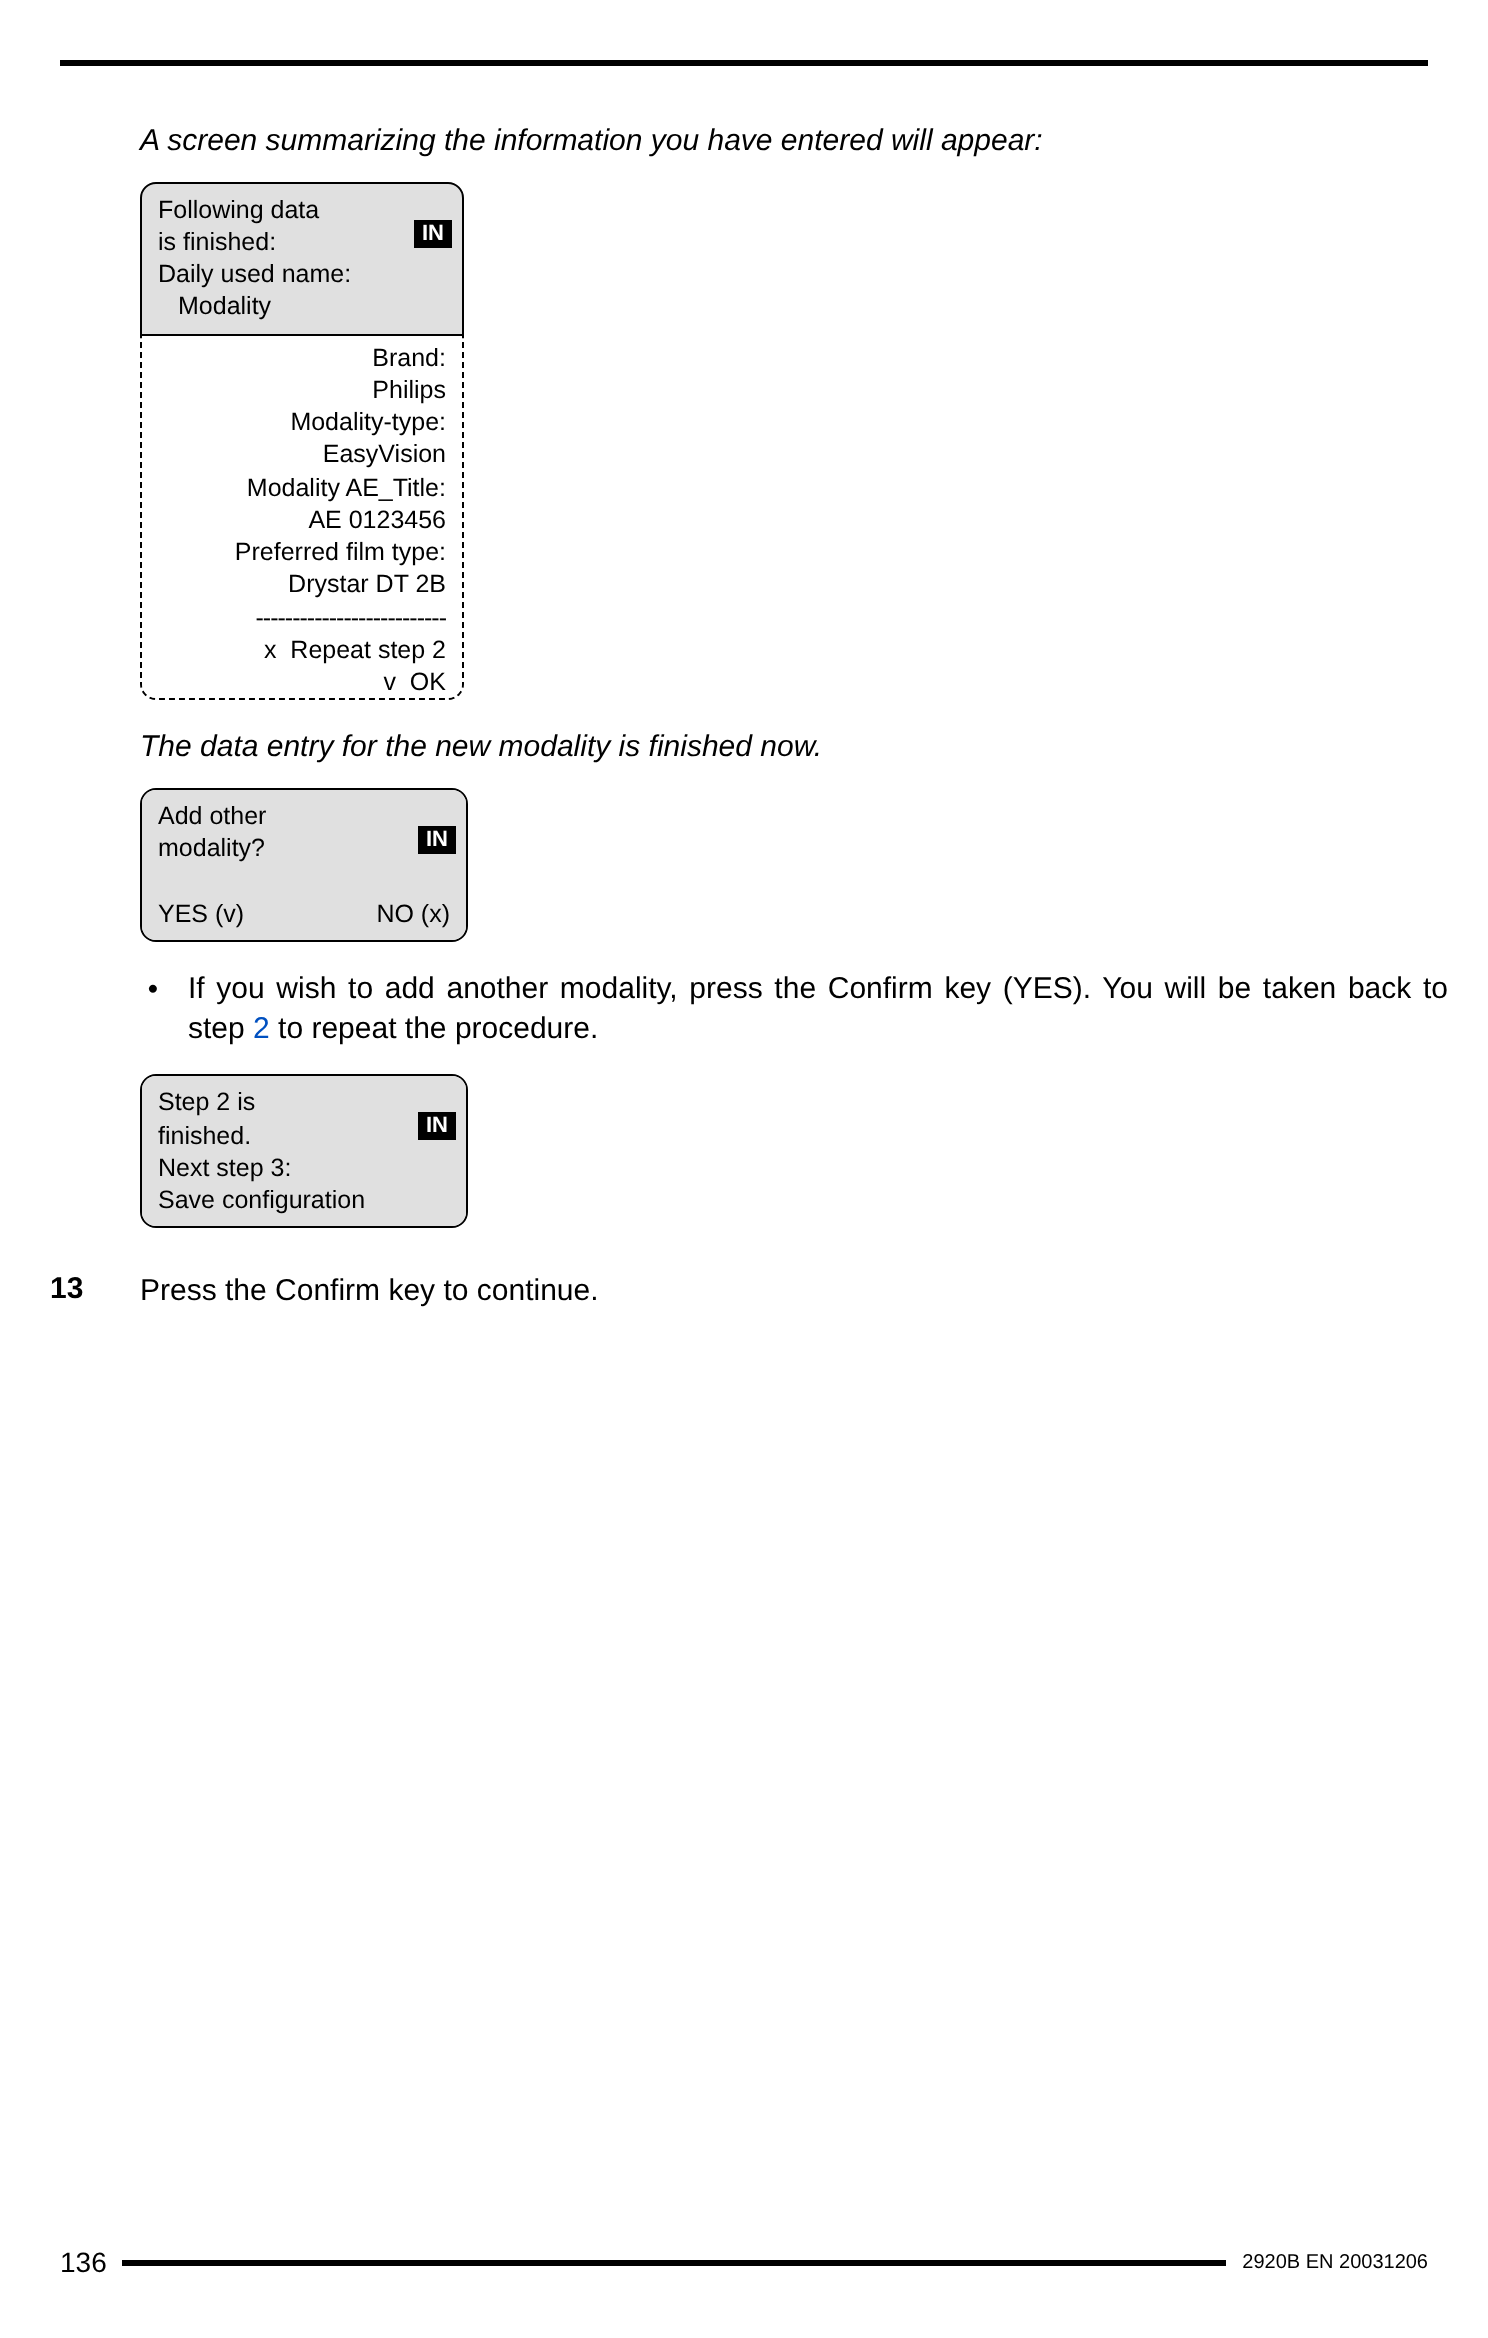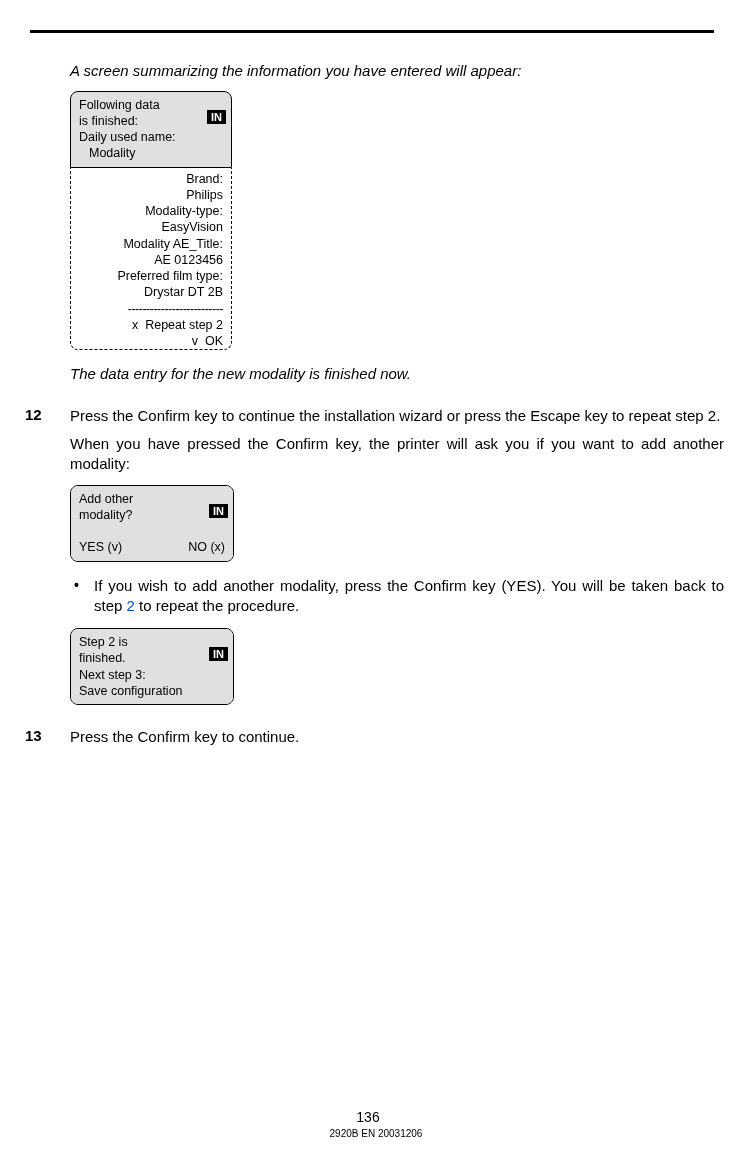--- a/index.html
+++ b/index.html
@@ -137,21 +137,20 @@
   .footer {
     position: absolute;
     bottom: 30px;
     left: 0;
     right: 0;
   }
   .footer-rule-wrap {
     display: flex;
     align-items: center;
     margin: 0 30px;
-    flex-direction: column;
   }
   .page-num {
     font-size: 14px;
     margin-right: 8px;
   }
   .footer-rule {
     flex: 1;
     border-top: 3px solid #000;
   }
   .doc-id {
@@ -187,27 +186,20 @@
         <div class="lcd-line">Preferred film type:</div>
         <div class="lcd-line indent">Drystar DT 2B</div>
         <div class="lcd-line dashed-sep">--------------------------</div>
         <div class="lcd-line">x  Repeat step 2</div>
         <div class="lcd-line">v  OK</div>
       </div>
     </div>
 
     <p class="para">The data entry for the new modality is finished now.</p>
 
-    <div class="step-block">
-      <span class="step-num">12</span>
-      <div class="step-body">
-        <p>Press the Confirm key to continue the installation wizard or press the Escape key to repeat step 2.</p>
-        <p>When you have pressed the Confirm key, the printer will ask you if you want to add another modality:</p>
-      </div>
-    </div>
 
     <div class="lcd-box">
       <div class="lcd-solid">
         <span class="in-badge">IN</span>
         <div class="lcd-line">Add other</div>
         <div class="lcd-line">modality?</div>
         <div class="lcd-line">&nbsp;</div>
         <div class="lcd-opt-row">
           <span>YES (v)</span>
           <span>NO (x)</span>

